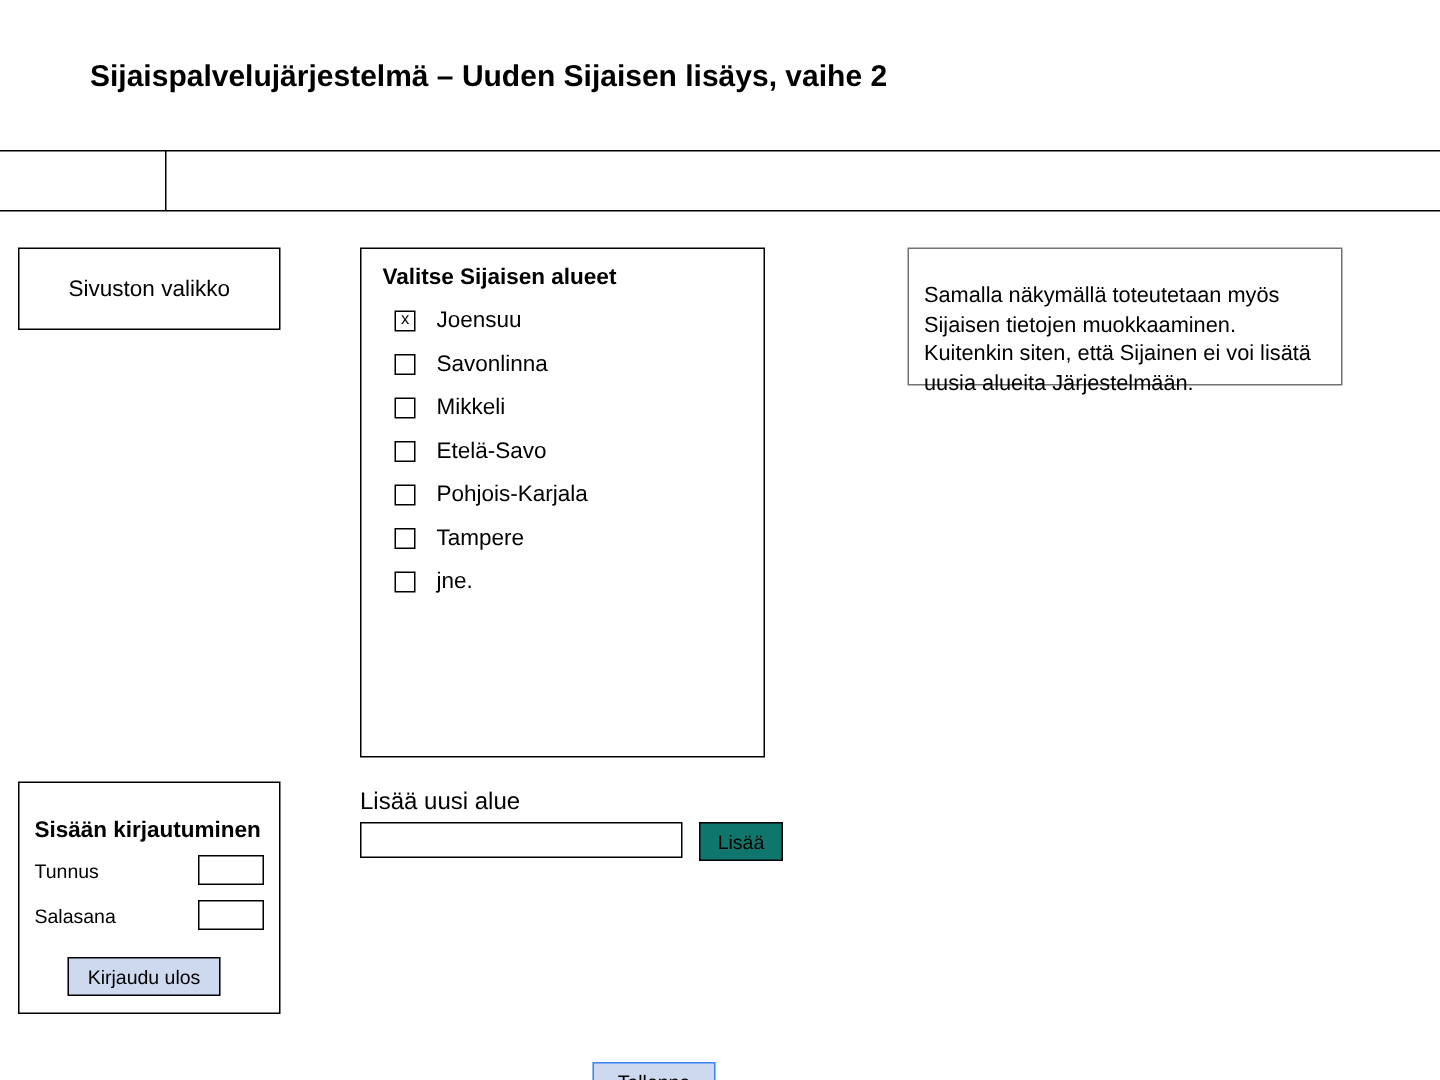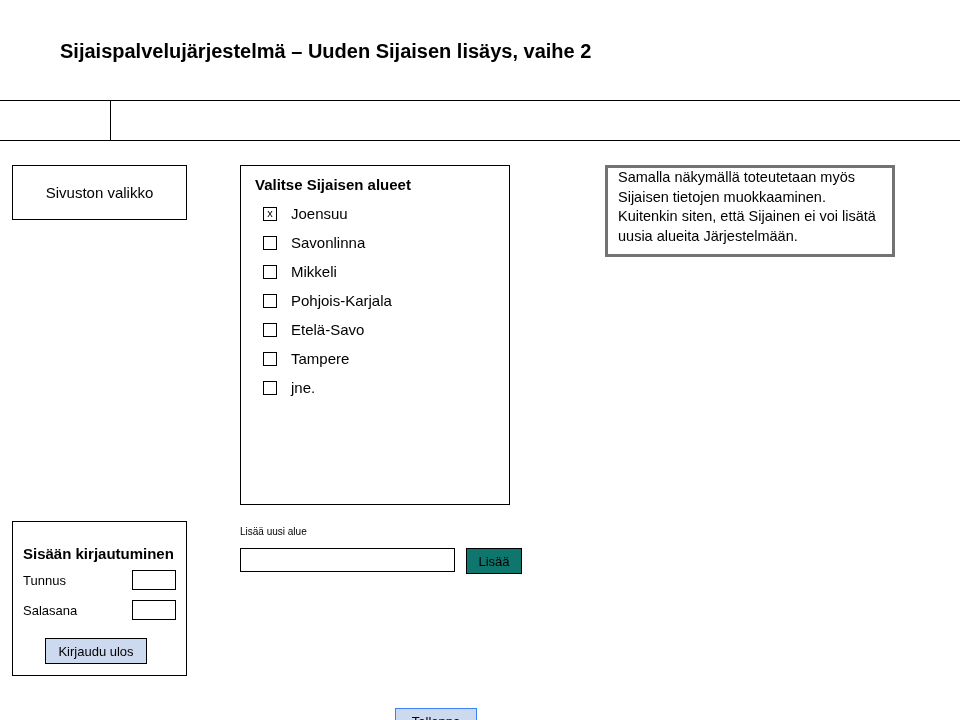--- a/index.html
+++ b/index.html
@@ -99,24 +99,24 @@
     line-height: 1;
     box-sizing: border-box;
   }
 
   .info-box {
     position: absolute;
     left: 605px;
     top: 165px;
     width: 290px;
     height: 92px;
-    border: 3px solid #737373;
-    background: #fff;
-    box-sizing: border-box;
-    padding: 0 10px;
+    border: 1px solid #737373;
+    background: #fff;
+    box-sizing: border-box;
+    padding: 22px 10px;
     font-size: 14.5px;
     line-height: 1.35;
   }
 
   .login-box {
     position: absolute;
     left: 12px;
     top: 521px;
     width: 175px;
     height: 155px;
@@ -156,21 +156,21 @@
     display: flex;
     align-items: center;
     justify-content: center;
     font-size: 13px;
   }
 
   .add-area-label {
     position: absolute;
     left: 240px;
     top: 526px;
-    font-size: 10px;
+    font-size: 16px;
   }
   .add-area-input {
     position: absolute;
     left: 240px;
     top: 548px;
     width: 215px;
     height: 24px;
     border: 1px solid #000;
     background: #fff;
     box-sizing: border-box;
@@ -228,25 +228,25 @@
   <div class="area-row">
     <span class="area-cb"></span>
     <span>Savonlinna</span>
   </div>
   <div class="area-row">
     <span class="area-cb"></span>
     <span>Mikkeli</span>
   </div>
   <div class="area-row">
     <span class="area-cb"></span>
+    <span>Etelä-Savo</span>
+  </div>
+  <div class="area-row">
+    <span class="area-cb"></span>
     <span>Pohjois-Karjala</span>
-  </div>
-  <div class="area-row">
-    <span class="area-cb"></span>
-    <span>Etelä-Savo</span>
   </div>
   <div class="area-row">
     <span class="area-cb"></span>
     <span>Tampere</span>
   </div>
   <div class="area-row">
     <span class="area-cb"></span>
     <span>jne.</span>
   </div>
 </div>

